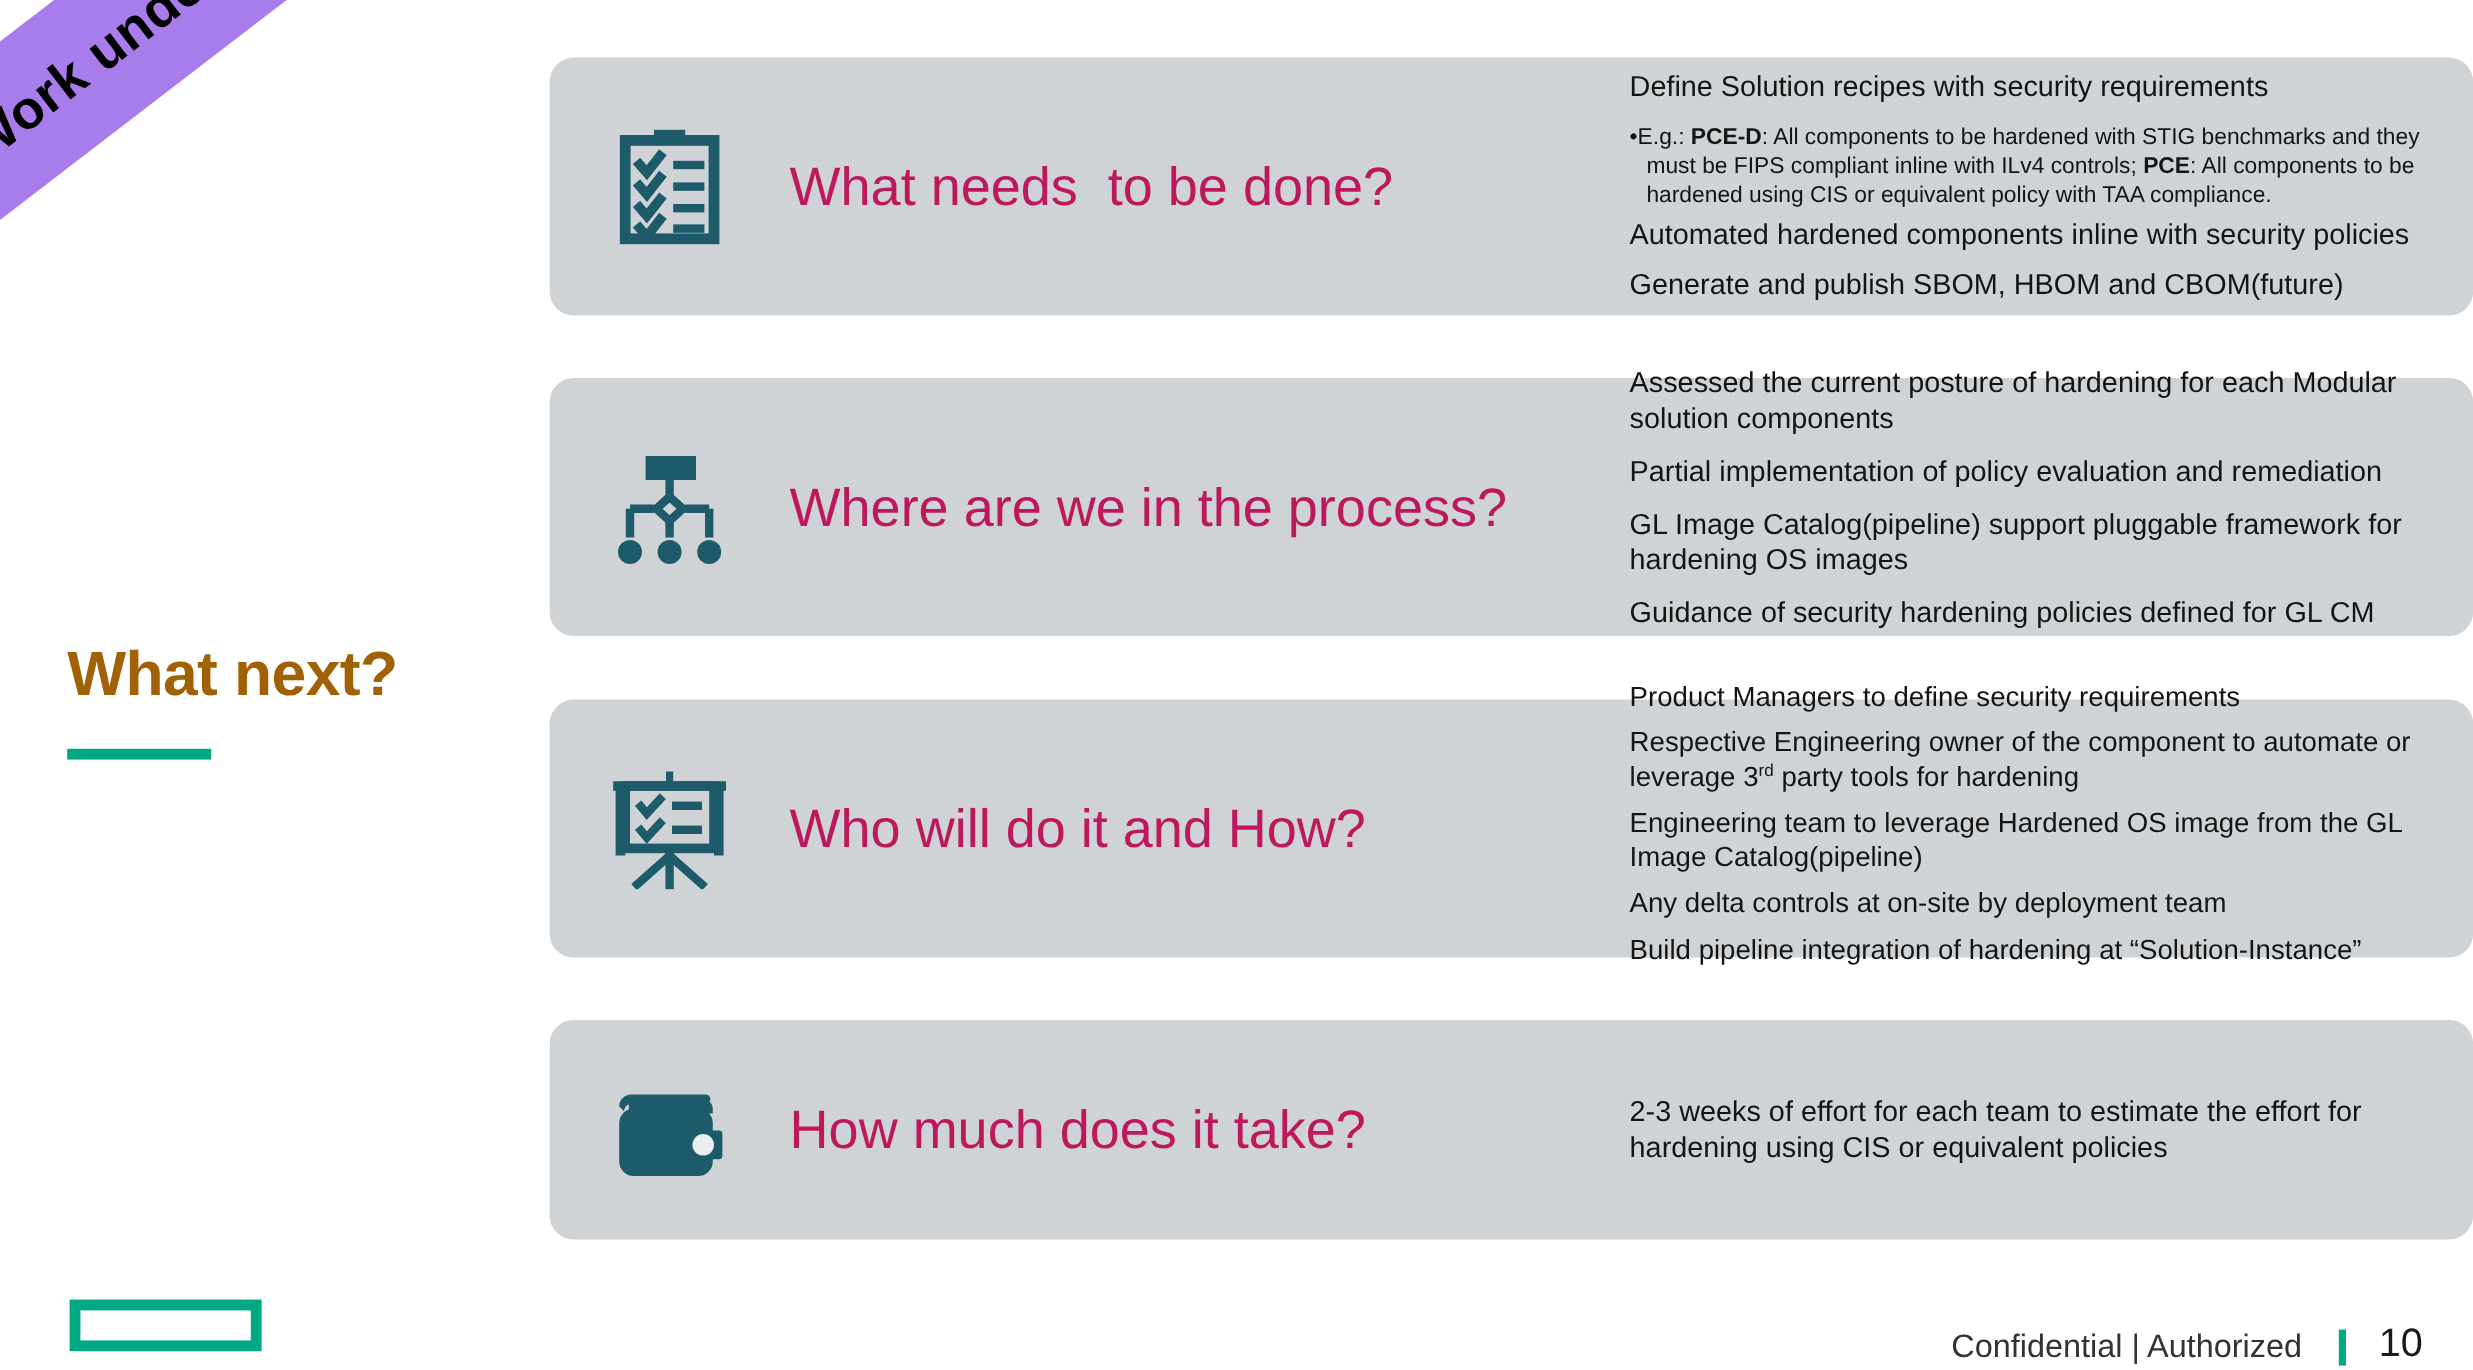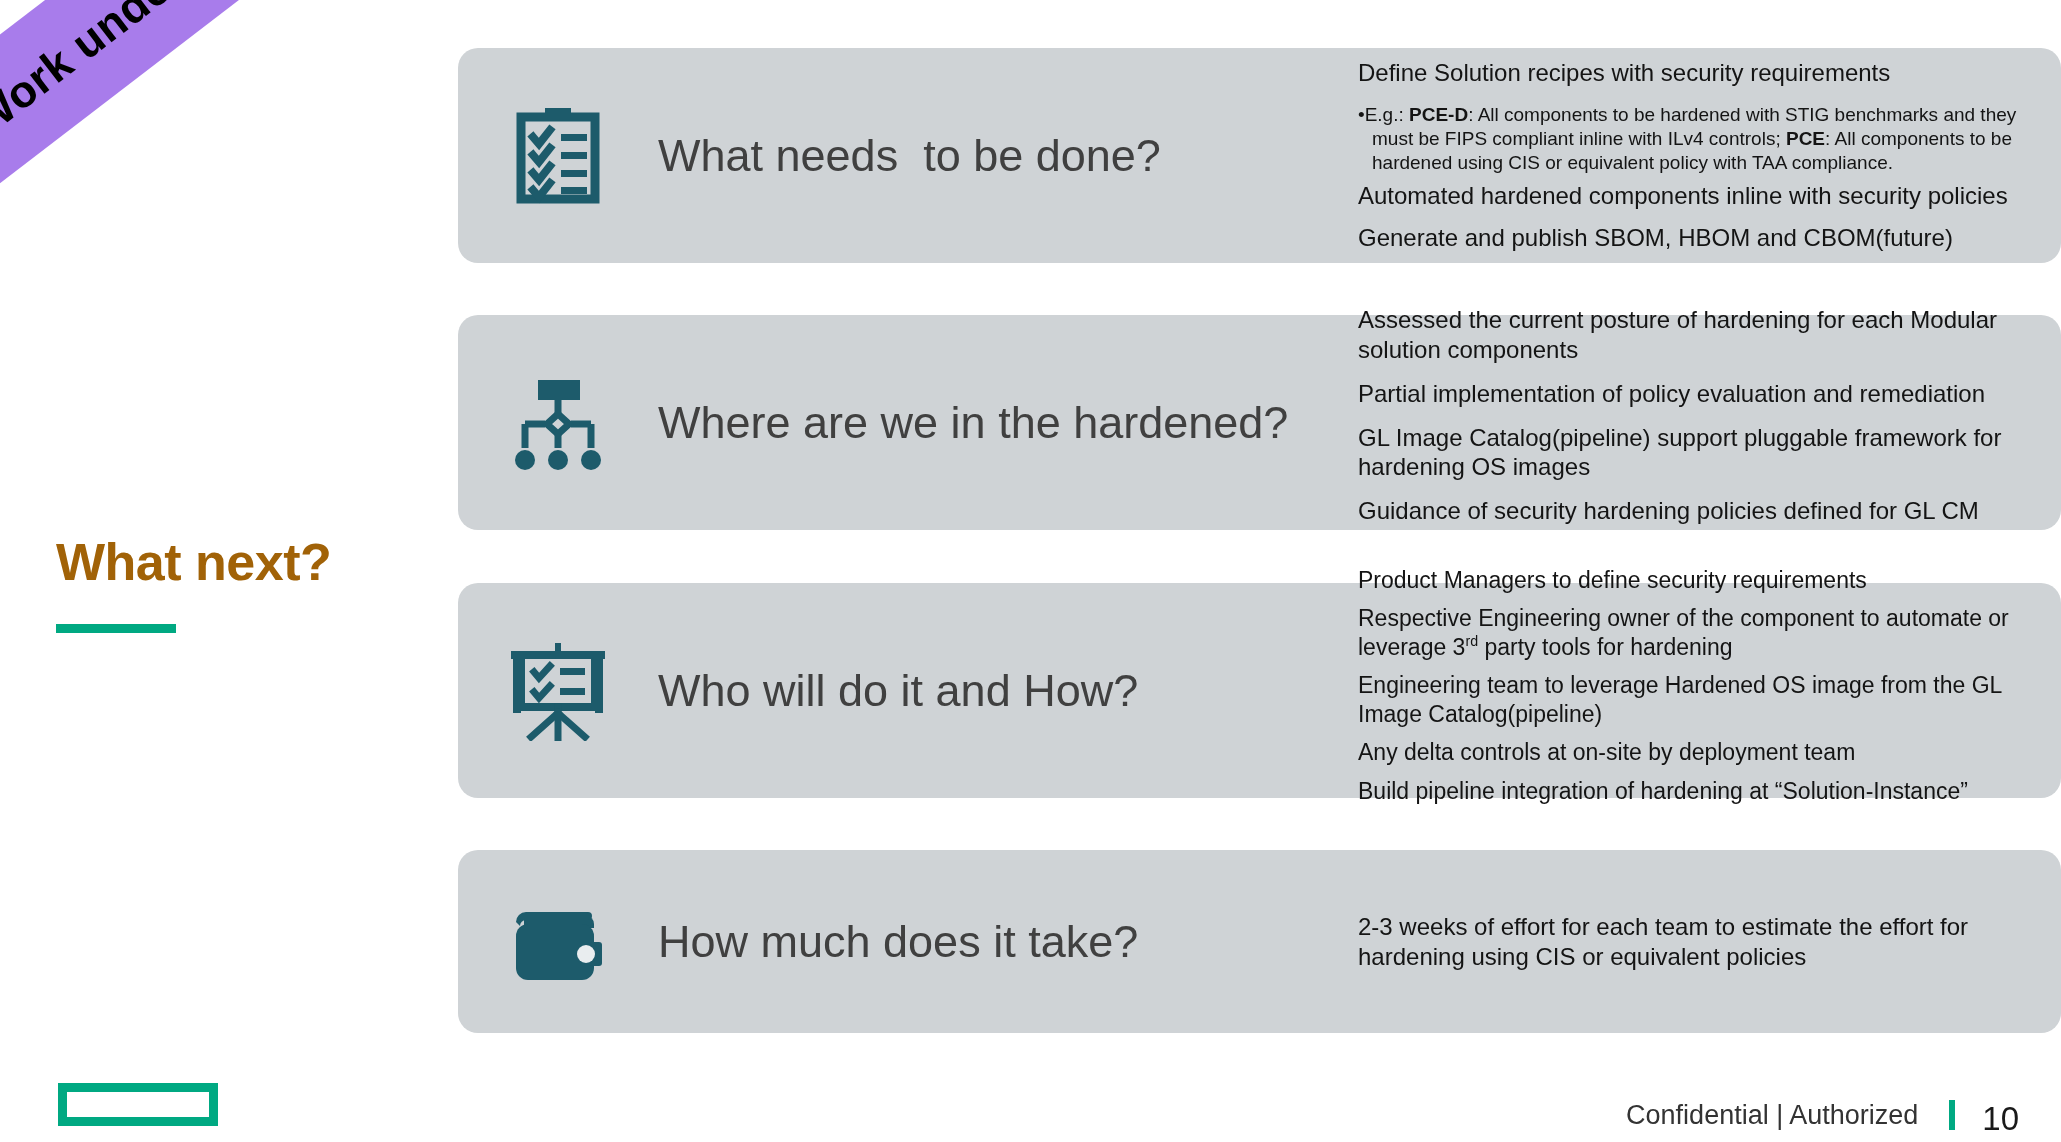--- a/index.html
+++ b/index.html
@@ -81,21 +81,21 @@
   .card-icon svg {
     display: block;
   }
 
   
   .card-heading {
     flex: 0 0 auto;
     width: 700px;
     font-size: 45px;
     font-weight: 400;
-    color: #404040;
+    color: #be185d;
     line-height: 1.15;
     white-space: pre;
   }
 
   
   .card-bullets {
     flex: 1 1 auto;
     padding-right: 6px;
     display: flex;
     flex-direction: column;
@@ -161,21 +161,21 @@
     height: 43px;
     border: 9px solid #00a982;
     box-sizing: border-box;
     background: #ffffff;
   }
   #footer-right {
     position: absolute;
     right: 42px;
     top: 1100px;
     display: flex;
-    align-items: flex-start;
+    align-items: flex-end;
     gap: 1px;
     font-size: 27px;
     color: #333333;
   }
   #footer-confidential { white-space: nowrap; }
   #footer-sep {
     display: inline-block;
     width: 6px;
     height: 30px;
     background: #00a982;
@@ -236,21 +236,21 @@
             <line x1="60" y1="48" x2="80" y2="48"></line>
           </g>
           <polygon points="47,38 58,48 47,58 36,48" fill="none" stroke="#1d5b6b" stroke-width="7"></polygon>
           <g fill="#1d5b6b">
             <circle cx="14" cy="84" r="10"></circle>
             <circle cx="47" cy="84" r="10"></circle>
             <circle cx="80" cy="84" r="10"></circle>
           </g>
         </svg>
       </div>
-      <div class="card-heading">Where are we in the hardened?</div>
+      <div class="card-heading">Where are we in the process?</div>
       <div class="card-bullets">
         <p class="bullet">Assessed the current posture of hardening for each Modular solution components</p>
         <p class="bullet">Partial implementation of policy evaluation and remediation</p>
         <p class="bullet">GL Image Catalog(pipeline) support pluggable framework for hardening OS images</p>
         <p class="bullet">Guidance of security hardening policies defined for GL CM</p>
       </div>
     </div>
 
     <div class="card card-3">
       <div class="card-icon">

